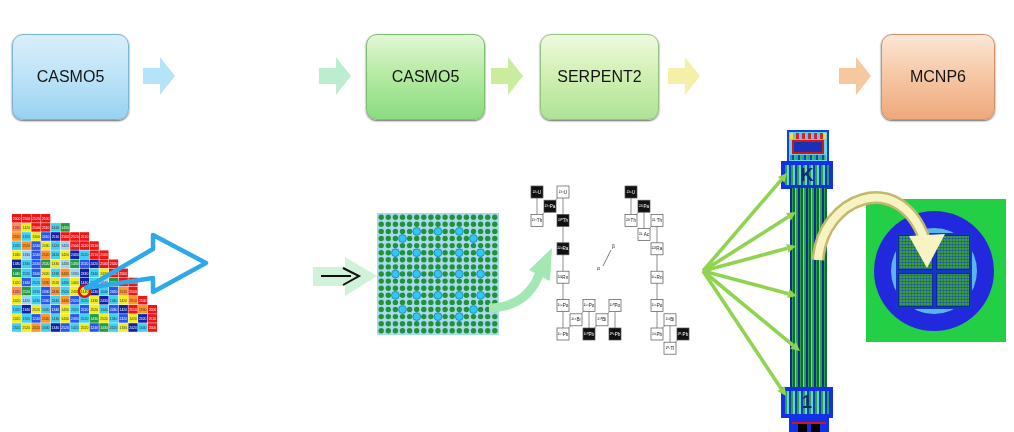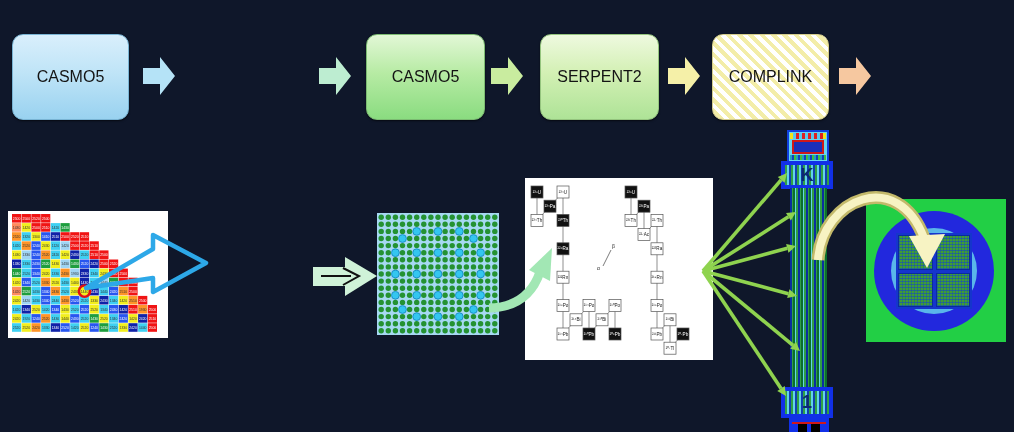--- a/index.html
+++ b/index.html
@@ -1,16 +1,16 @@
 <!DOCTYPE html>
 <html><head>
 <meta charset="utf-8">
 <style>
   html,body{margin:0;padding:0;background:#000;}
-  .stage{position:relative;width:1014px;height:432px;background:#0f172a;overflow:hidden;
+  .stage{position:relative;width:1014px;height:432px;background:#ffffff;overflow:hidden;
          font-family:"Liberation Sans",sans-serif;}
   
   .fbox{position:absolute;top:34px;height:84px;border-radius:11px;display:flex;
         flex-direction:column;align-items:center;justify-content:center;
         color:#141414;font-size:16px;line-height:1.55;text-align:center;
         box-shadow:0 1px 2px rgba(0,0,0,.6);}
   .g-blue {background:linear-gradient(180deg,#d9effc 0%,#bfe4f7 45%,#99d2f0 100%);border:1px solid #79b4d4;}
   .h-green{background:repeating-linear-gradient(45deg,#ffffff 0 4px,#bfe9cf 4px 8px);border:1px solid #9fcfb4;}
   .g-green{background:linear-gradient(180deg,#e2f7d6 0%,#b7ebA4 45%,#8adc80 100%);border:1px solid #7cbb72;}
   .g-lgreen{background:linear-gradient(180deg,#eef9df 0%,#d3f0b4 45%,#aee397 100%);border:1px solid #94c47e;}
@@ -71,26 +71,26 @@
   </div>
   <svg class="blkarrow" style="left:491px" viewBox="0 0 32 38">
     <polygon points="0,11 17,11 17,0 32,19 17,38 17,27 0,27" fill="#c9ec9f"></polygon>
   </svg>
   <div class="fbox g-lgreen" style="left:540px;width:117px">
     <div>SERPENT2</div>
   </div>
   <svg class="blkarrow" style="left:668px" viewBox="0 0 32 38">
     <polygon points="0,11 17,11 17,0 32,19 17,38 17,27 0,27" fill="#f5f0a8"></polygon>
   </svg>
-  <div class="fbox h-yellow" style="left:712px;width:115px">
-    <div>COMPLINK</div>
-  </div>
   <svg class="blkarrow" style="left:839px" viewBox="0 0 32 38">
     <polygon points="0,11 17,11 17,0 32,19 17,38 17,27 0,27" fill="#f6c8a0"></polygon>
   </svg>
+  <div class="fbox g-orange" style="left:881px;width:112px">
+    <div>MCNP6</div>
+  </div>
 
   <div class="coremap">
     <svg id="coremap-svg" width="160" height="127">
         <rect x="4" y="3" width="9.2" height="8.6" fill="#f01414"></rect>
         <text x="8.6" y="8.9" font-size="3.4" text-anchor="middle" fill="#fff">2500</text>
         <rect x="13.7" y="3" width="9.2" height="8.6" fill="#f01414"></rect>
         <text x="18.299999999999997" y="8.9" font-size="3.4" text-anchor="middle" fill="#fff">2500</text>
         <rect x="23.4" y="3" width="9.2" height="8.6" fill="#f01414"></rect>
         <text x="28" y="8.9" font-size="3.4" text-anchor="middle" fill="#fff">2520</text>
         <rect x="33.099999999999994" y="3" width="9.2" height="8.6" fill="#f01414"></rect>

